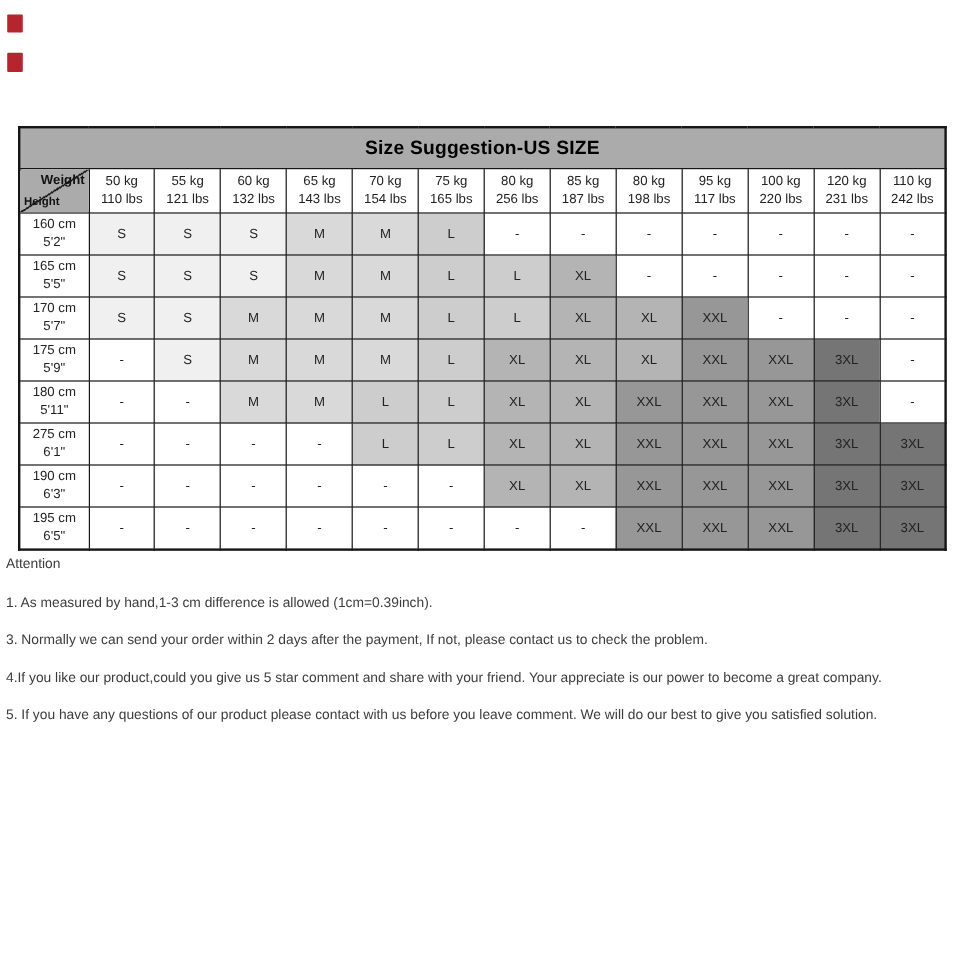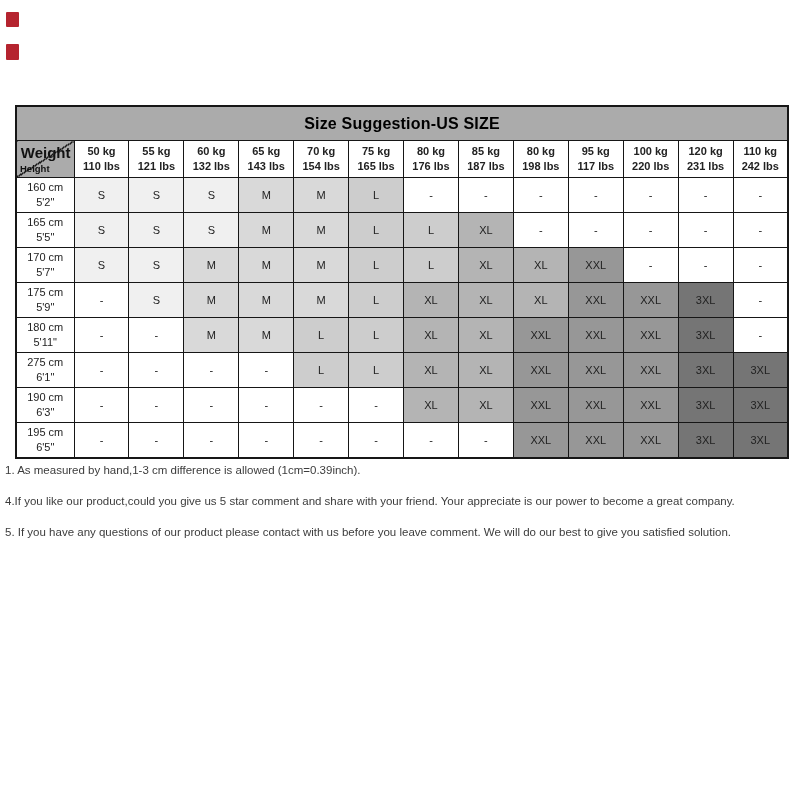--- a/index.html
+++ b/index.html
@@ -25,23 +25,23 @@
   }
   .title-cell{
     height:33px;font-size:16px;font-weight:bold;color:#000;letter-spacing:.2px;
   }
   .corner-cell{
     position:relative;height:36px;
     background-image:linear-gradient(to bottom right,
       transparent calc(50% - 1.1px), #161616 calc(50% - 1.1px),
       #161616 calc(50% + 0.3px), transparent calc(50% + 0.3px));
   }
-  .corner-weight{position:absolute;top:3px;right:3px;font-size:15px;color:#111}
+  .corner-weight{position:absolute;top:3px;right:3px;font-size:11px;color:#111}
   .corner-height{position:absolute;bottom:3px;left:3px;font-size:9.5px;color:#111}
-  .weight-cell{background:#fff;font-size:11px;font-weight:700;color:#222;line-height:15px}
+  .weight-cell{background:#fff;font-size:11px;font-weight:400;color:#222;line-height:15px}
   tbody tr{height:35px}
   .height-cell{background:#fff;font-size:11px;font-weight:400;color:#222;line-height:15px}
   .size-cell{font-size:11px;color:#222;font-weight:400}
 
   
   .attention{position:absolute;left:5px;top:463px;width:792px;color:#3c3c3c}
   .attention .attn-title{font-size:11.5px;line-height:14px;margin:0 0 19px 0}
   .attention p.note{font-size:11.5px;line-height:14px;margin:0 0 17px 0}
 </style>
 </head>
@@ -83,21 +83,21 @@
         <th class="weight-cell">
           <div>70 kg</div>
           <div>154 lbs</div>
         </th>
         <th class="weight-cell">
           <div>75 kg</div>
           <div>165 lbs</div>
         </th>
         <th class="weight-cell">
           <div>80 kg</div>
-          <div>176 lbs</div>
+          <div>256 lbs</div>
         </th>
         <th class="weight-cell">
           <div>85 kg</div>
           <div>187 lbs</div>
         </th>
         <th class="weight-cell">
           <div>80 kg</div>
           <div>198 lbs</div>
         </th>
         <th class="weight-cell">
@@ -268,16 +268,18 @@
         <td class="size-cell" style="background-color: rgb(151, 151, 151);">XXL</td>
         <td class="size-cell" style="background-color: rgb(151, 151, 151);">XXL</td>
         <td class="size-cell" style="background-color: rgb(151, 151, 151);">XXL</td>
         <td class="size-cell" style="background-color: rgb(117, 117, 117);">3XL</td>
         <td class="size-cell" style="background-color: rgb(117, 117, 117);">3XL</td>
       </tr>
     </tbody>
 </table>
 
 <div class="attention">
+  <p class="attn-title">Attention</p>
   <p class="note">1. As measured by hand,1-3 cm difference is allowed (1cm=0.39inch).</p>
+  <p class="note">3. Normally we can send your order within 2 days after the payment, If not, please contact us to check the problem.</p>
   <p class="note">4.If you like our product,could you give us 5 star comment and share with your friend. Your appreciate is our power to become a great company.</p>
   <p class="note">5. If you have any questions of our product please contact with us before you leave comment. We will do our best to give you satisfied solution.</p>
 </div>
 
 </body></html>

